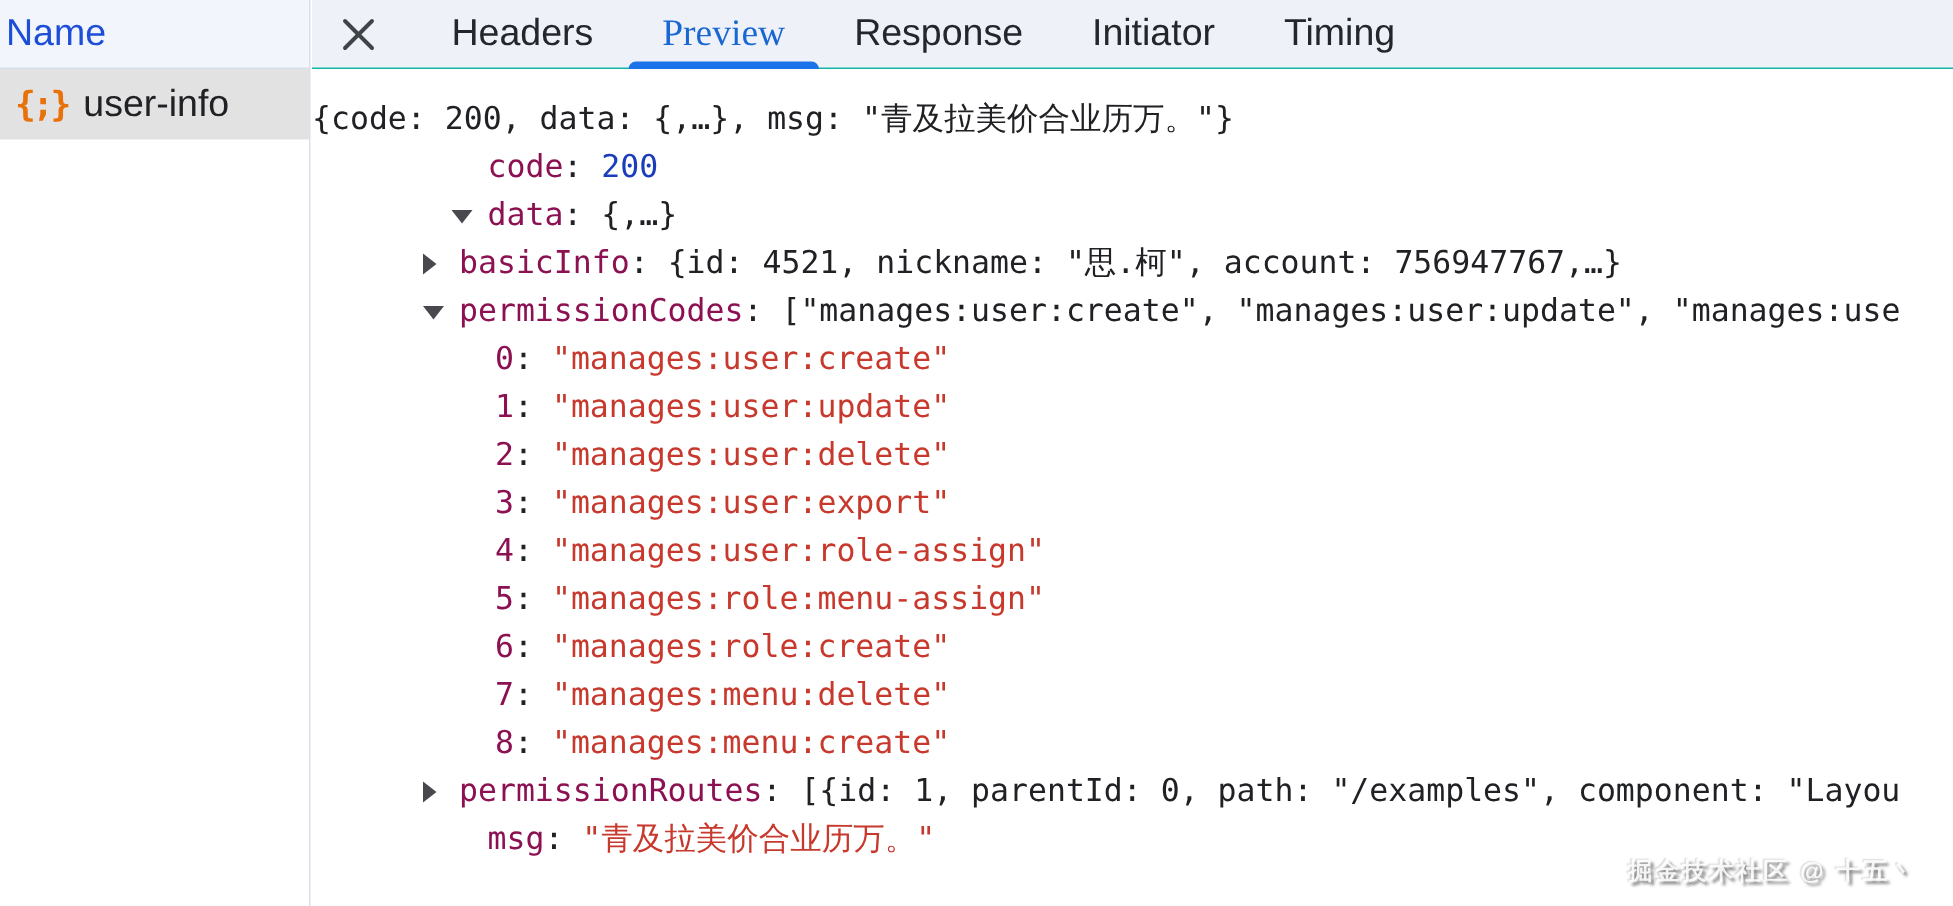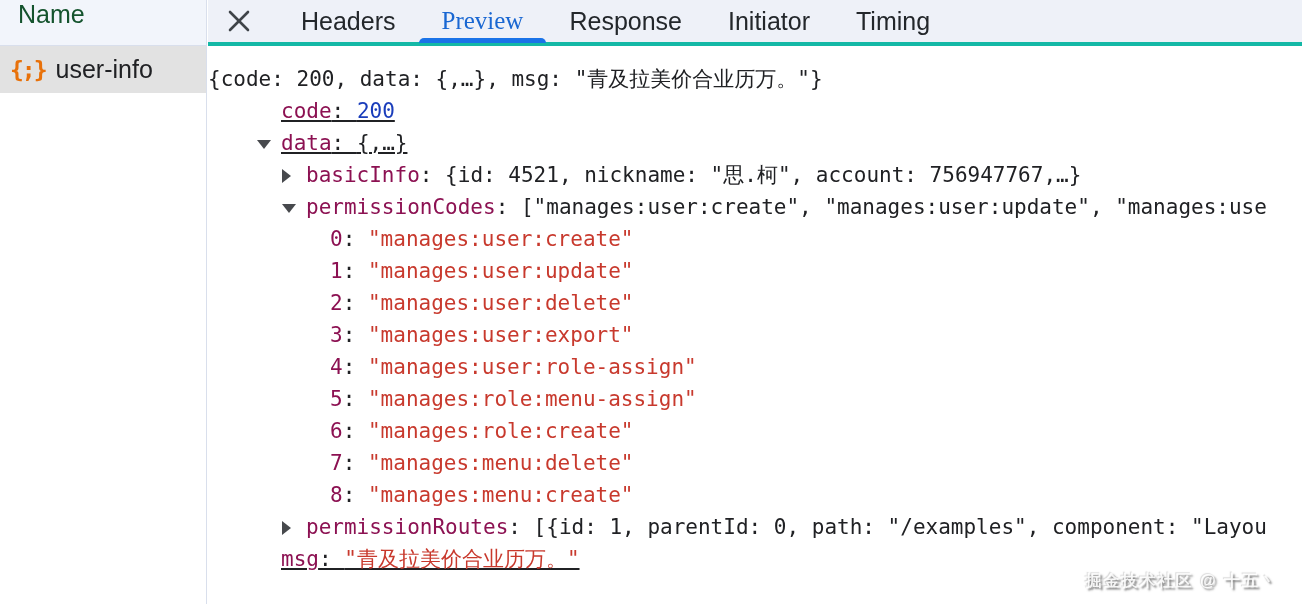--- a/index.html
+++ b/index.html
@@ -14,23 +14,23 @@
   
   .sidebar {
     position: absolute; left: 0; top: 0; width: 207px; height: 604px;
     background: #ffffff;
     border-right: 1px solid #d9dfec;
   }
   .sidebar-header {
     height: 46px;
     background: #f2f5fb;
     border-bottom: 1px solid #d9dfec;
-    display: flex; 
-    padding-left: 18px;
-    font-size: 25px; color: #14532d;
+    display: flex; align-items: center;
+    padding-left: 4px;
+    font-size: 25px; color: #1d4ed8;
   }
   .request-row {
     height: 47px;
     background: #e2e2e2;
     display: flex; align-items: center;
     padding-left: 10px;
     font-size: 25px; color: #202124;
     cursor: default;
   }
   .json-icon {
@@ -44,21 +44,21 @@
   }
 
   
   .detail {
     position: absolute; left: 208px; top: 0; right: 0; height: 604px;
     background: #ffffff;
   }
   .tabbar {
     height: 46px;
     background: #eef1f8;
-    border-bottom: 4px solid #14b8a6;
+    border-bottom: 1px solid #14b8a6;
     display: flex; align-items: stretch;
   }
   .close-btn {
     width: 62px;
     display: flex; align-items: center; justify-content: center;
     cursor: pointer;
   }
   .tab {
     position: relative;
     display: flex; align-items: center;
@@ -91,21 +91,21 @@
     font-size: 21px;
     background: #ffffff;
   }
   .tree-row {
     height: 32px; line-height: 32px;
     white-space: pre;
     color: #202124;
     overflow: hidden;
   }
   .tree-row.lv0 { }
-  .tree-row.lv1 { padding-left: 73px; text-decoration: underline; }
+  .tree-row.lv1 { padding-left: 117px; }
   .tree-row.lv2 { padding-left: 98px; }
   .tree-row.lv3 { padding-left: 122px; }
 
   .caret {
     display: inline-block;
     width: 24px; margin-left: -24px;
     vertical-align: baseline;
   }
   .caret i {
     display: inline-block; width: 0; height: 0;

